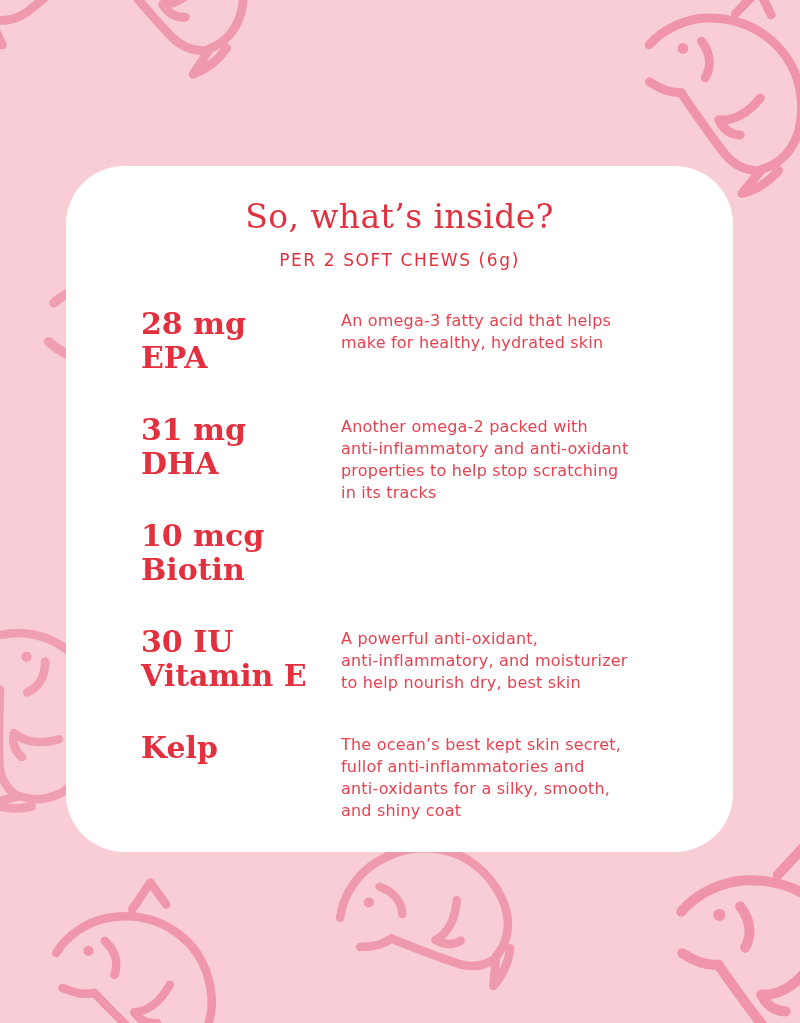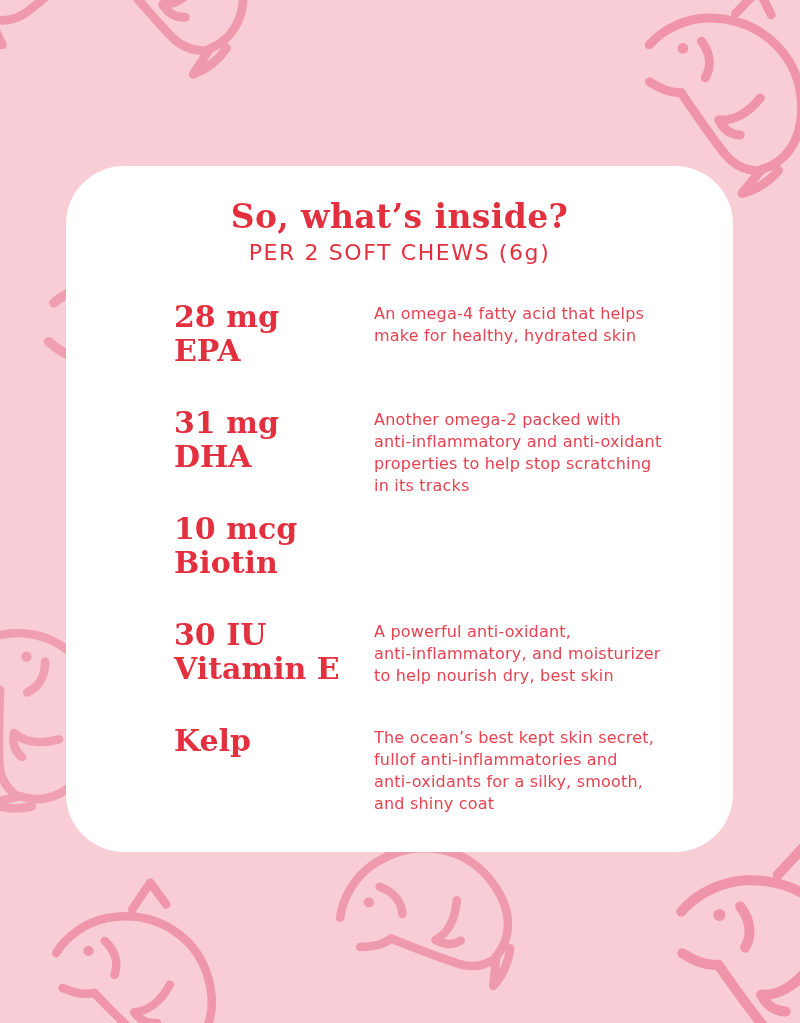--- a/index.html
+++ b/index.html
@@ -19,28 +19,28 @@
   .f7{left:2px;top:885px;width:228px;transform:rotate(-14deg);opacity:.95;}
   .f8{left:296px;top:822px;width:228px;transform:rotate(-38deg);opacity:.9;}
   .f9{left:610px;top:842px;width:268px;transform:rotate(-5deg);}
   
   .card{
     position:absolute;left:66px;top:166px;width:667px;height:686px;
     background:#ffffff;border-radius:58px;box-sizing:border-box;
   }
   .card-title{
     margin:32px 0 0;text-align:center;
-    font-family:"DejaVu Serif","Liberation Serif",serif;font-weight:bold;
+    font-family:"DejaVu Serif","Liberation Serif",serif;font-weight:normal;
     font-size:33px;line-height:1.15;color:#e2303f;letter-spacing:.4px;
   }
   .serving{
-    margin-top:6px;text-align:center;
-    font-size:22px;line-height:22px;letter-spacing:1.6px;color:#e2303f;
+    margin-top:13px;text-align:center;
+    font-size:17px;line-height:22px;letter-spacing:1.6px;color:#e2303f;
   }
-  .rows{margin:36px 0 0 108px;}
+  .rows{margin:36px 0 0 75px;}
   .row{display:flex;align-items:flex-start;min-height:106px;}
   .term{
     flex:none;width:200px;white-space:pre-line;
     font-family:"DejaVu Serif","Liberation Serif",serif;font-weight:bold;
     font-size:30px;line-height:34px;color:#e2303f;
   }
   .desc{
     width:372px;white-space:pre-line;padding-top:3px;
     font-size:16px;line-height:22px;letter-spacing:.2px;color:#e64250;
   }
@@ -113,21 +113,21 @@
     </div>
 
   <section class="card">
     <h1 class="card-title">So, what’s inside?</h1>
     <div class="serving">PER 2 SOFT CHEWS (6g)</div>
 
     <div class="rows">
       <div class="row">
         <div class="term">28 mg
 EPA</div>
-        <div class="desc">An omega-4 fatty acid that helps
+        <div class="desc">An omega-3 fatty acid that helps
 make for healthy, hydrated skin</div>
       </div>
       <div class="row">
         <div class="term">31 mg
 DHA</div>
         <div class="desc">Another omega-2 packed with
 anti-inflammatory and anti-oxidant
 properties to help stop scratching
 in its tracks</div>
       </div>

